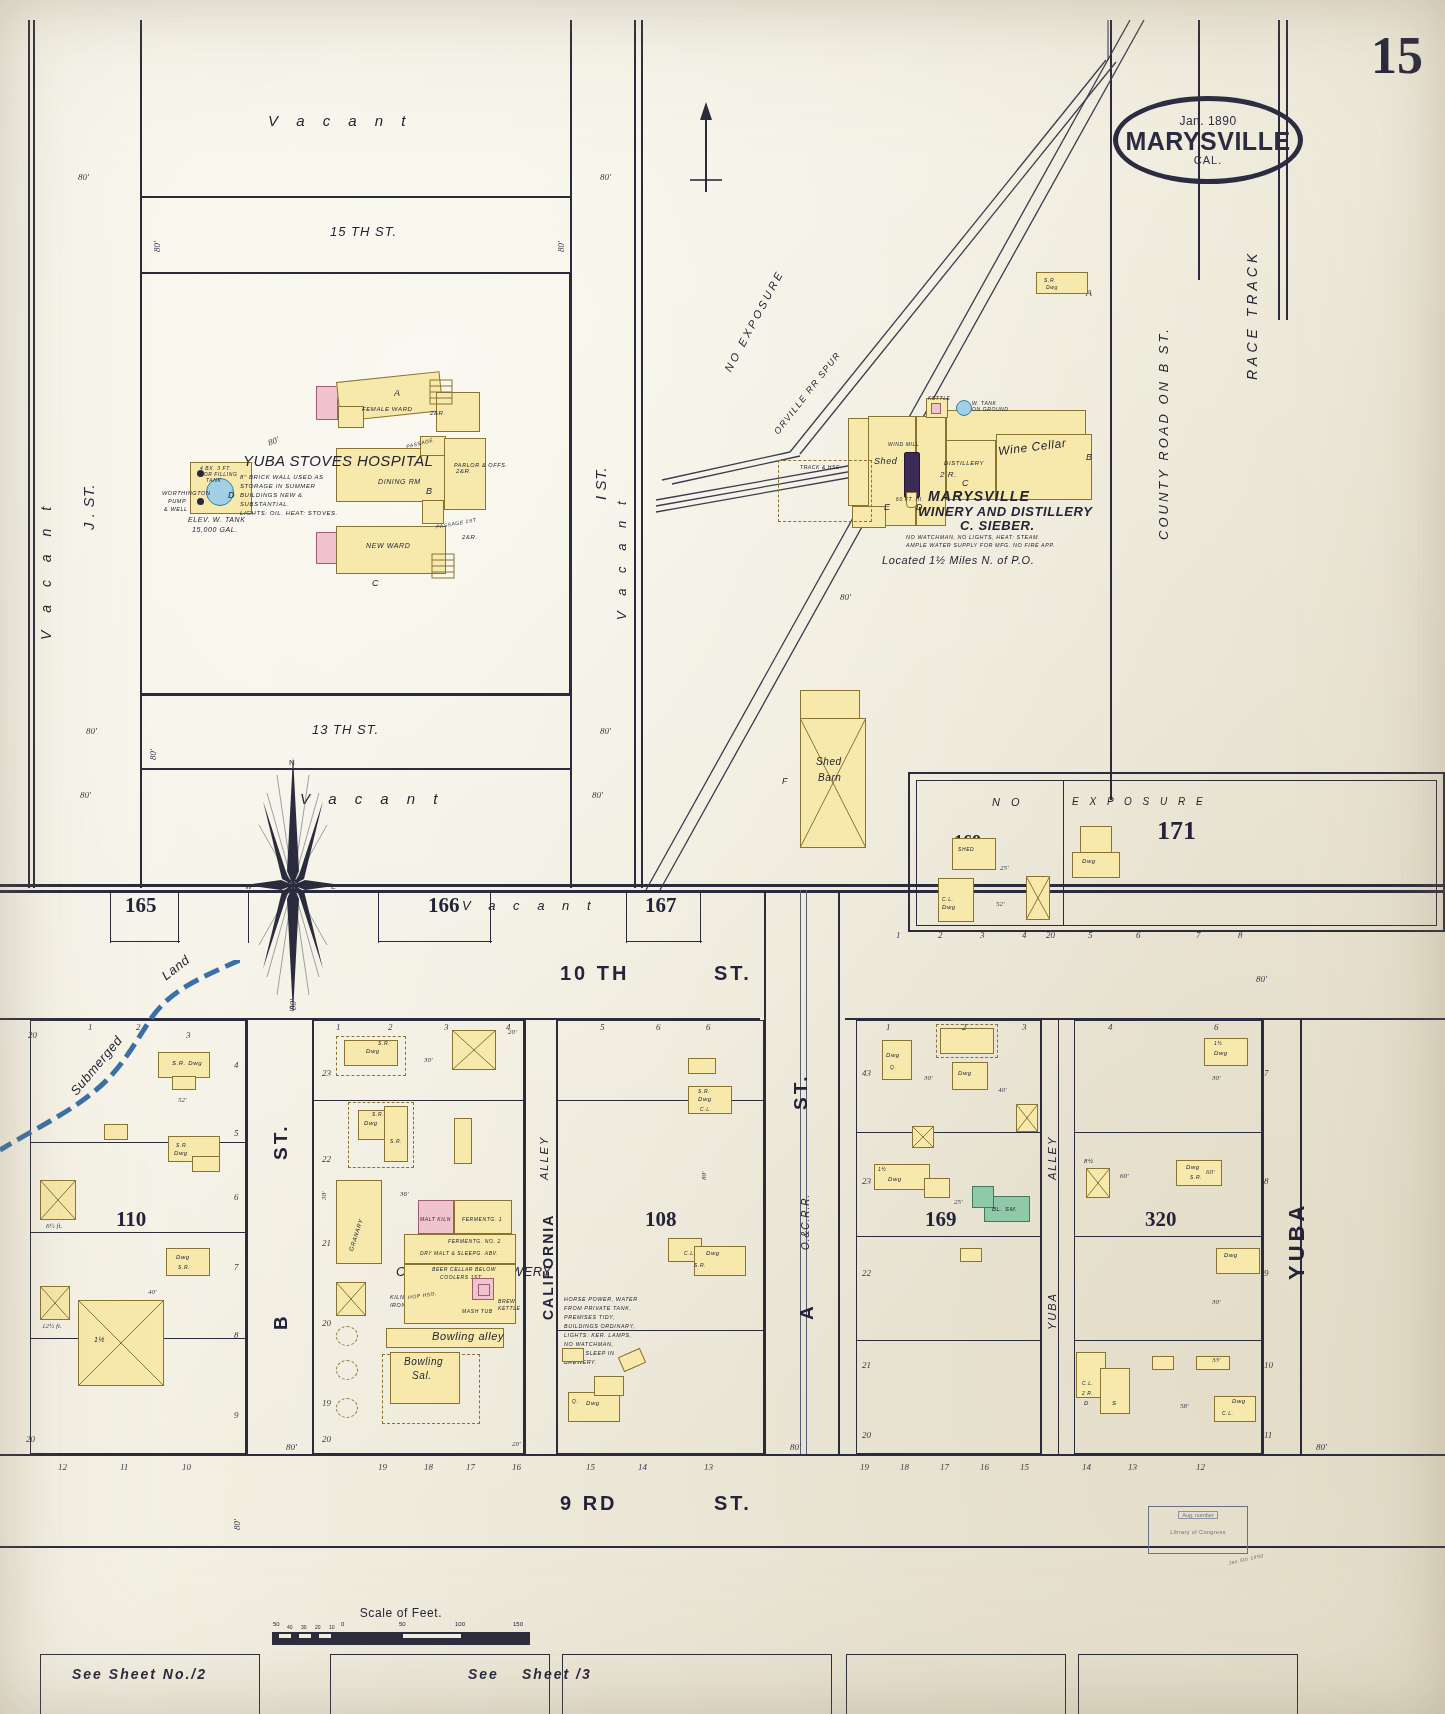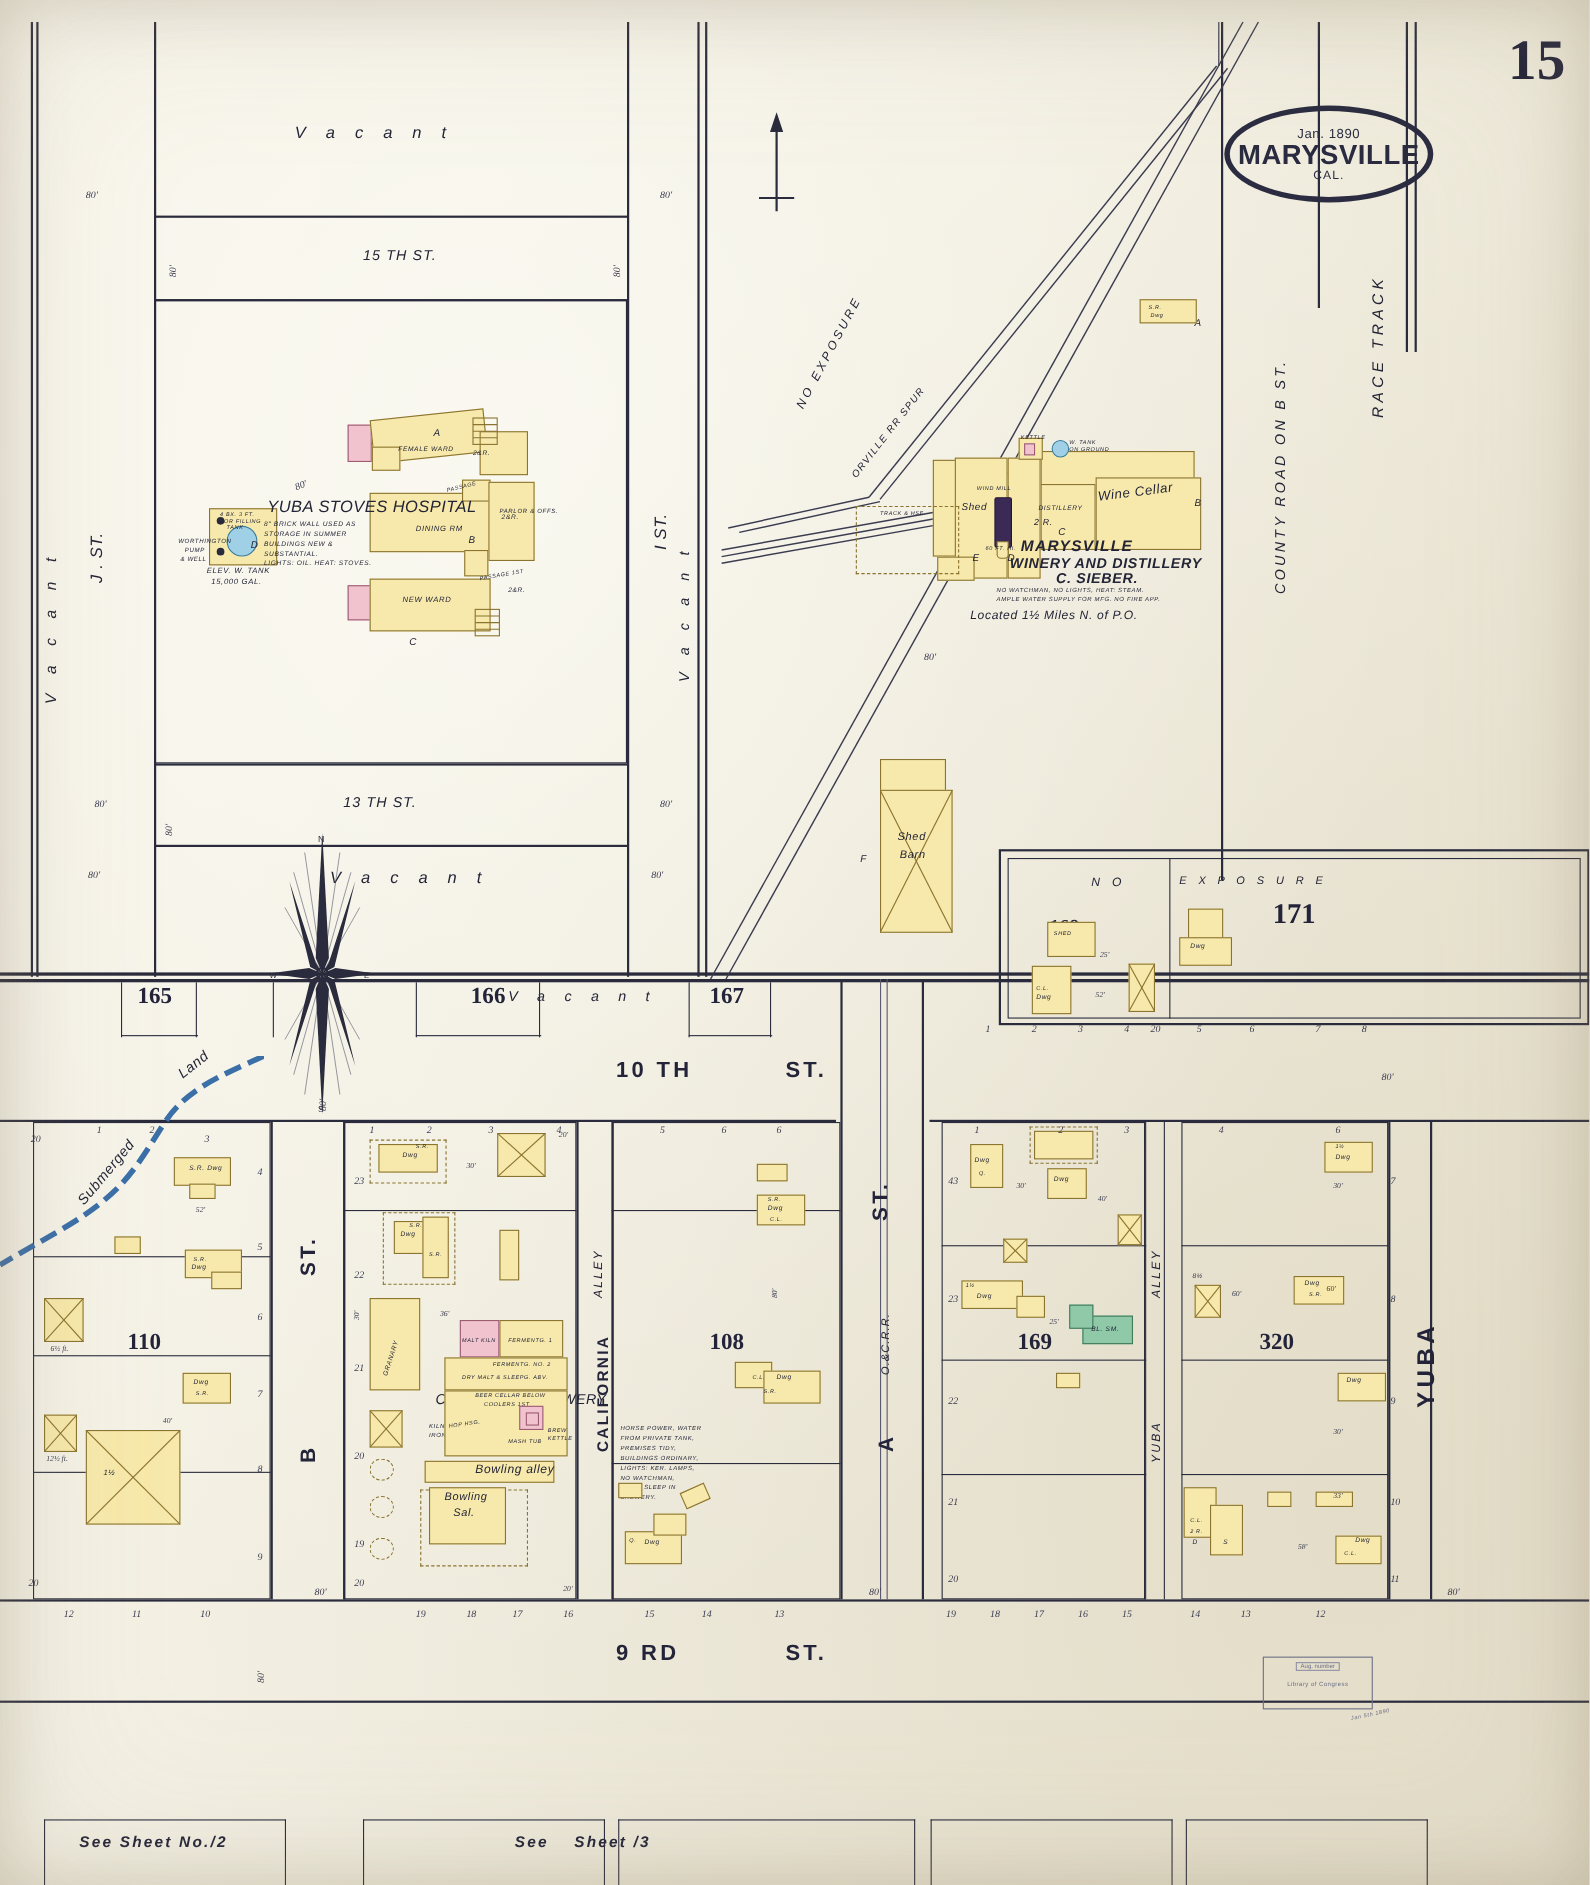--- a/index.html
+++ b/index.html
@@ -670,20 +670,38 @@
       <polygon points="30,84 6,10 0,0 11,6" fill="#2a2b3c"></polygon>
       <circle cx="0" cy="0" r="5" fill="none" stroke="#2a2b3c" stroke-width="2"></circle>
       <circle cx="0" cy="0" r="1.8" fill="#2a2b3c"></circle>
     </g>
     <text x="46" y="10" font-size="8" fill="#2a2b3c" font-family="Liberation Sans, sans-serif">N</text>
     <text x="2" y="134" font-size="7" fill="#2a2b3c" font-family="Liberation Sans, sans-serif">W</text>
     <text x="88" y="134" font-size="7" fill="#2a2b3c" font-family="Liberation Sans, sans-serif">E</text>
     <text x="46" y="256" font-size="8" fill="#2a2b3c" font-family="Liberation Sans, sans-serif">S</text>
   </svg>
 
+  <div id="scalewrap">
+    <div id="scaletitle">Scale of Feet.</div>
+    <div id="scalebar">
+      <div class="scaleseg" style="left:6px;width:12px;"></div>
+      <div class="scaleseg" style="left:26px;width:12px;"></div>
+      <div class="scaleseg" style="left:46px;width:12px;"></div>
+      <div class="scaleseg" style="left:130px;width:58px;"></div>
+      <span class="scaletick" style="left:0px;">50</span>
+      <span class="scaletick" style="left:14px;top:-9px;font-size:5px;">40</span>
+      <span class="scaletick" style="left:28px;top:-9px;font-size:5px;">30</span>
+      <span class="scaletick" style="left:42px;top:-9px;font-size:5px;">20</span>
+      <span class="scaletick" style="left:56px;top:-9px;font-size:5px;">10</span>
+      <span class="scaletick" style="left:68px;">0</span>
+      <span class="scaletick" style="left:126px;">50</span>
+      <span class="scaletick" style="left:182px;">100</span>
+      <span class="scaletick" style="left:240px;">150</span>
+    </div>
+  </div>
 
   <div class="footbox" style="left:40px;top:1654px;width:220px;height:60px;"></div>
   <div class="foottxt" style="left:72px;top:1666px;">See  Sheet   No./2</div>
   <div class="footbox" style="left:330px;top:1654px;width:220px;height:60px;"></div>
   <div class="foottxt" style="left:468px;top:1666px;">See</div>
   <div class="footbox" style="left:562px;top:1654px;width:270px;height:60px;"></div>
   <div class="foottxt" style="left:522px;top:1666px;">Sheet  /3</div>
   <div class="footbox" style="left:846px;top:1654px;width:220px;height:60px;"></div>
   <div class="footbox" style="left:1078px;top:1654px;width:220px;height:60px;"></div>
 

